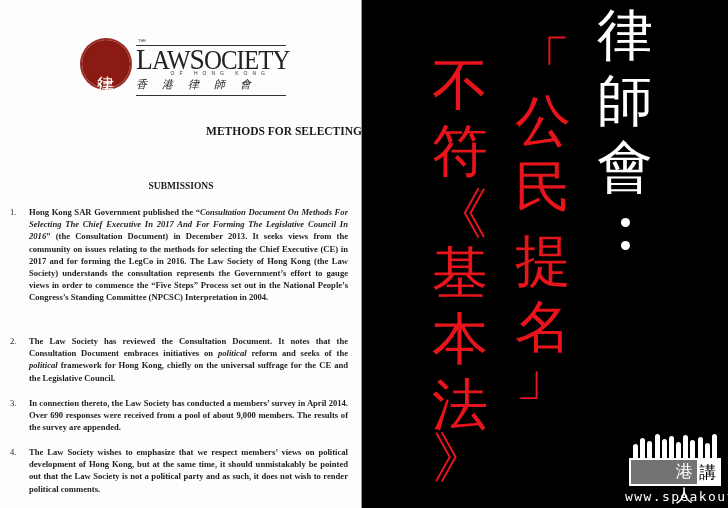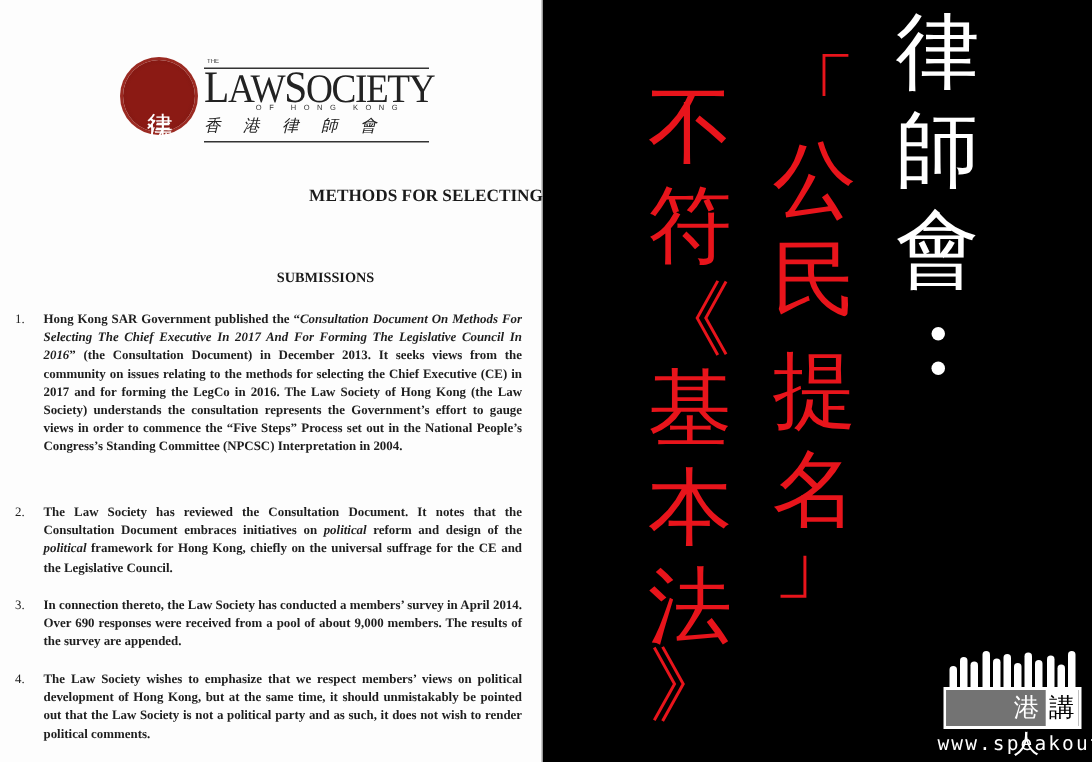--- a/index.html
+++ b/index.html
@@ -26,21 +26,21 @@
   .brand .name { font-size: 27px; line-height: 26px; color: #222; letter-spacing: -1px; transform: scaleX(0.92); transform-origin: left; white-space: nowrap; }
   .brand .name .big { font-size: 30px; }
   .brand .sub { font-family: "Liberation Sans", sans-serif; font-size: 5px; letter-spacing: 5px; color:#333; text-align: right; margin-top: -3px; padding-right: 16px; }
   .brand .cn { font-family: "DejaVu Sans", sans-serif; font-size: 11px; color: #222; letter-spacing: 15px; margin-top: 1px; font-style: italic; }
   .brand .rule2 { height: 1px; background: #333; margin-top: 3px; }
 
   .title {
     position: absolute; left: 0; width: 362px; top: 124px; text-align: right;
     font-weight: bold; font-size: 11.5px; line-height: 15px; color: #1a1a1a;
   }
-  .subm { position: absolute; left: 0; width: 362px; top: 181px; text-align: center; font-weight: bold; font-size: 9.5px; color: #1a1a1a; margin-left: 36px; }
+  .subm { position: absolute; left: 0; width: 362px; top: 181px; text-align: center; font-weight: bold; font-size: 9.5px; color: #1a1a1a; }
 
   .para { position: absolute; left: 10px; width: 338px; font-size: 8.6px; line-height: 12.2px; color: #1e1e1e; }
   .para .num { position: absolute; left: 0; top: 0; width: 20px; }
   .para .body { margin-left: 19px; text-align: justify; font-weight: bold; }
   .para i { font-style: italic; }
 
   .col {
     position: absolute; font-family: "DejaVu Sans", sans-serif; font-size: 56px; line-height: 66px;
     text-align: center; width: 66px;
   }
@@ -80,21 +80,21 @@
   </div>
   <div class="subm">SUBMISSIONS</div>
 
   <div class="para" style="top:206px">
     <span class="num">1.</span>
     <div class="body"><span>Hong Kong SAR Government published the “</span><i>Consultation Document On Methods For Selecting The Chief Executive In 2017 And For Forming The Legislative Council In 2016</i><span>” (the Consultation Document) in December 2013. It seeks views from the community on issues relating to the methods for selecting the Chief Executive (CE) in 2017 and for forming the LegCo in 2016. The Law Society of Hong Kong (the Law Society) understands the consultation represents the Government’s effort to gauge views in order to commence the “Five Steps” Process set out in the National People’s Congress’s Standing Committee (NPCSC) Interpretation in 2004.</span></div>
   </div>
 
   <div class="para" style="top:335px">
     <span class="num">2.</span>
-    <div class="body"><span>The Law Society has reviewed the Consultation Document. It notes that the Consultation Document embraces initiatives on </span><i>political</i><span> reform and design of the </span><i>political</i><span> framework for Hong Kong, chiefly on the universal suffrage for the CE and the Legislative Council.</span></div>
+    <div class="body"><span>The Law Society has reviewed the Consultation Document. It notes that the Consultation Document embraces initiatives on </span><i>political</i><span> reform and seeks of the </span><i>political</i><span> framework for Hong Kong, chiefly on the universal suffrage for the CE and the Legislative Council.</span></div>
   </div>
 
   <div class="para" style="top:397px">
     <span class="num">3.</span>
     <div class="body">In connection thereto, the Law Society has conducted a members’ survey in April 2014. Over 690 responses were received from a pool of about 9,000 members. The results of the survey are appended.</div>
   </div>
 
   <div class="para" style="top:446px">
     <span class="num">4.</span>
     <div class="body">The Law Society wishes to emphasize that we respect members’ views on political development of Hong Kong, but at the same time, it should unmistakably be pointed out that the Law Society is not a political party and as such, it does not wish to render political comments.</div>

